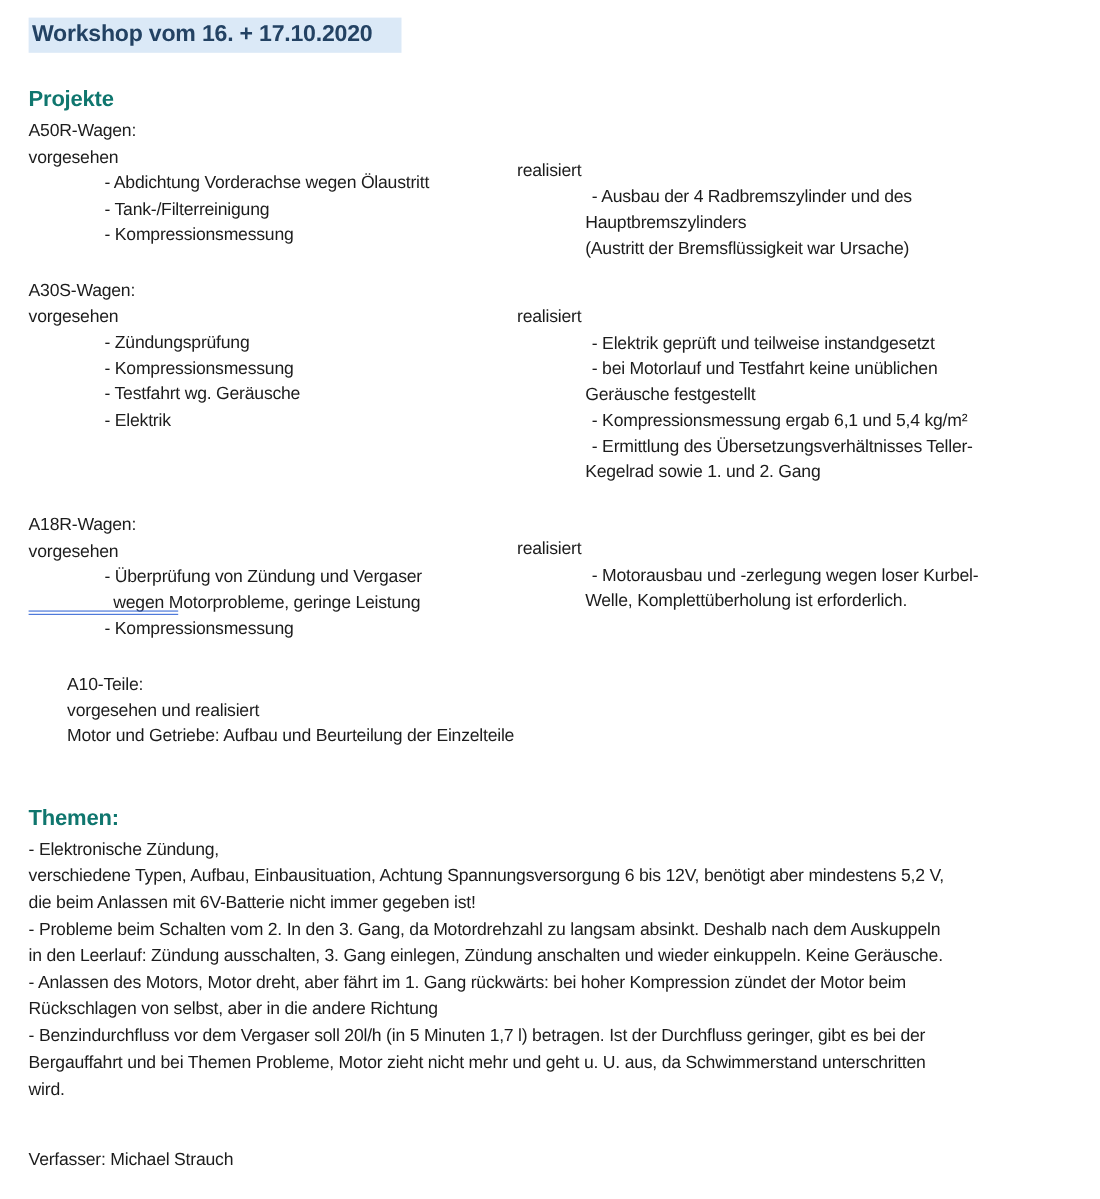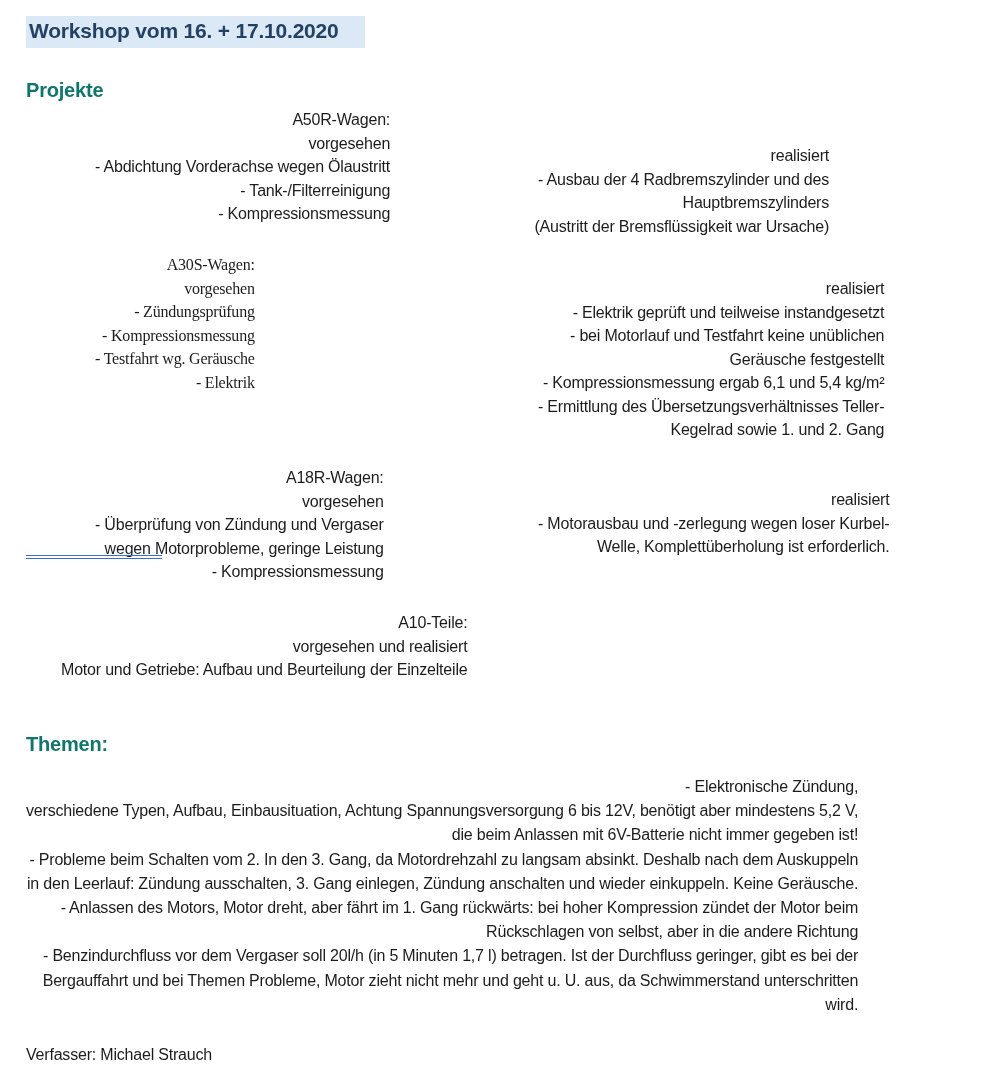--- a/index.html
+++ b/index.html
@@ -6,21 +6,21 @@
   .page{
     position:relative;
     width:1000px;height:1090px;
     background:#ffffff;
     font-family:"Liberation Sans","DejaVu Sans",sans-serif;
     color:#1c1c1c;
     font-size:16px;
     letter-spacing:-0.2px;
     overflow:hidden;
   }
-  .abs{position:absolute;text-align:right;}
+  .abs{position:absolute;}
   .title{
     top:16px;left:26px;
     display:inline-block;
     background:#dbe9f7;
     color:#234263;
     font-size:21px;
     font-weight:bold;
     padding:3px 26px 5px 3px;
     white-space:nowrap;
   }
@@ -35,26 +35,26 @@
   .block{line-height:23.5px;white-space:nowrap;}
   .block div{white-space:nowrap;}
   .left-col{left:26px;}
   .right-col{left:470px;}
   .p-item{margin-left:69px;}
   .p-cont{margin-left:77px;}
   .r-item{margin-left:68px;}
   .r-cont{margin-left:62px;}
   .a50r-left{top:108px;}
   .a50r-right{top:144px;}
-  .a30s-left{top:253px;font-family:Liberation Serif, serif;}
+  .a30s-left{top:253px;}
   .a30s-right{top:277px;}
   .a18r-left{top:466px;}
   .a18r-right{top:488px;}
   .a10-block{top:611px;margin-left:35px;}
-  .topics-block{top:761px;line-height:24.2px;margin-top:14px;}
+  .topics-block{top:761px;line-height:24.2px;}
   .verfasser{top:1046px;left:26px;white-space:nowrap;}
   .grammar-underline{
     top:555px;left:26px;
     width:136px;height:0;
     border-bottom:4px double #3c6cd6;
   }
 </style>
 </head>
 <body>
 

